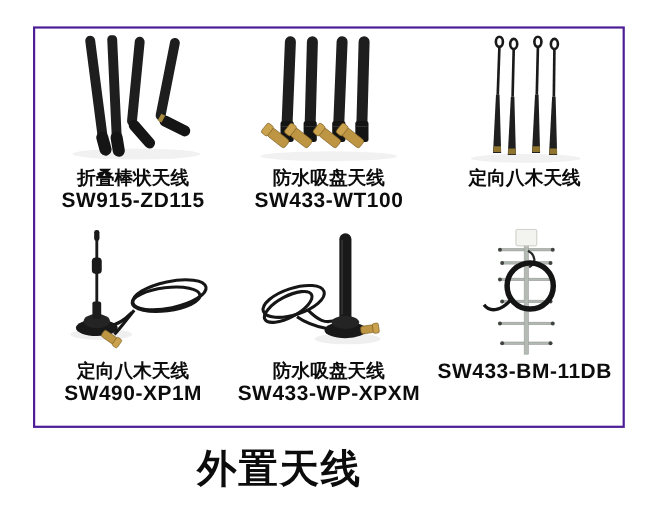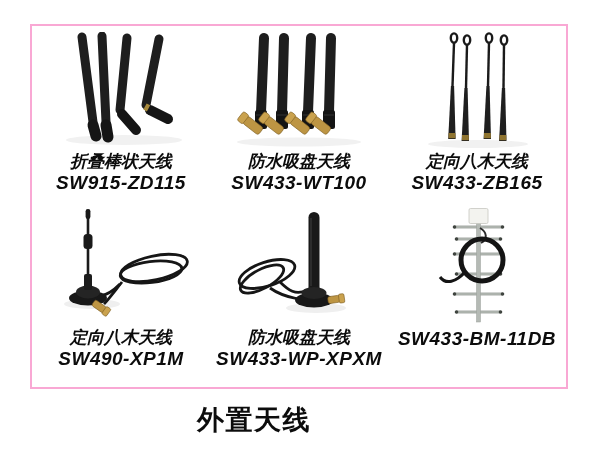--- a/index.html
+++ b/index.html
@@ -2,39 +2,39 @@
 <html><head>
 <meta charset="utf-8">
 <style>
   html,body{margin:0;padding:0;}
   body{
     width:600px;height:464px;position:relative;background:#ffffff;
     font-family:"Liberation Sans","DejaVu Sans",sans-serif;overflow:hidden;
   }
   .catalog{
     position:absolute;left:30px;top:24px;width:534px;height:361px;
-    border:2px solid #f9a8d4;background:#ffffff;box-sizing:content-box;font-style:italic;
+    border:2px solid #4c1d95;background:#ffffff;box-sizing:content-box;
   }
   .grid{
     display:grid;grid-template-columns:repeat(3,1fr);
     grid-template-rows:162px 178px;row-gap:14px;padding-top:6px;
   }
   .cell{display:flex;flex-direction:column;align-items:center;}
   .img{width:174px;height:120px;flex:0 0 auto;}
   .pname{
     font-size:17px;font-weight:bold;color:#0c0c0c;line-height:20px;
     text-align:center;white-space:nowrap;
   }
   .pmodel{
     font-size:19px;font-weight:bold;color:#0c0c0c;line-height:21px;
     text-align:center;white-space:nowrap;letter-spacing:0.5px;
   }
   .title{
     position:absolute;left:0;top:402px;width:508px;text-align:center;
-    font-size:27px;font-weight:bold;color:#0c0c0c;letter-spacing:1.5px;
+    font-size:36px;font-weight:bold;color:#0c0c0c;letter-spacing:1.5px;
   }
 </style>
 </head>
 <body>
 
 <div class="catalog">
   <div class="grid">
 
     <div class="cell">
       <svg class="img" viewBox="0 0 174 120">
@@ -121,21 +121,20 @@
           <rect x="94" y="101" width="6.8" height="5.2" fill="#8f7430"></rect>
         </g>
         <g>
           <ellipse cx="114" cy="8" rx="3.2" ry="4.6" fill="none" stroke="#1a1a1a" stroke-width="2.4"></ellipse>
           <line x1="114" y1="13" x2="113.5" y2="56" stroke="#1a1a1a" stroke-width="2.4"></line>
           <polygon points="111.9,56 115.1,56 116.5,109 109.1,109" fill="#1f1f1f"></polygon>
           <rect x="109.5" y="103" width="6.8" height="5.2" fill="#8f7430"></rect>
         </g>
       </svg>
       <div class="pname">定向八木天线</div>
-      <div class="pmodel">SW433-ZB165</div>
     </div>
 
     <div class="cell">
       <svg class="img" viewBox="0 0 174 120">
         <ellipse cx="58" cy="96" rx="28" ry="5" fill="#efefef"></ellipse>
         <g fill="none" stroke="#161616" stroke-width="2.8">
           <path d="M58,84 C66,92 76,86 86,76"></path>
           <ellipse cx="120" cy="60" rx="34" ry="12" transform="rotate(-12 120 60)"></ellipse>
           <ellipse cx="117" cy="64" rx="31" ry="10.5" transform="rotate(-7 117 64)"></ellipse>
           <path d="M88,74 C80,84 74,92 70,96"></path>

